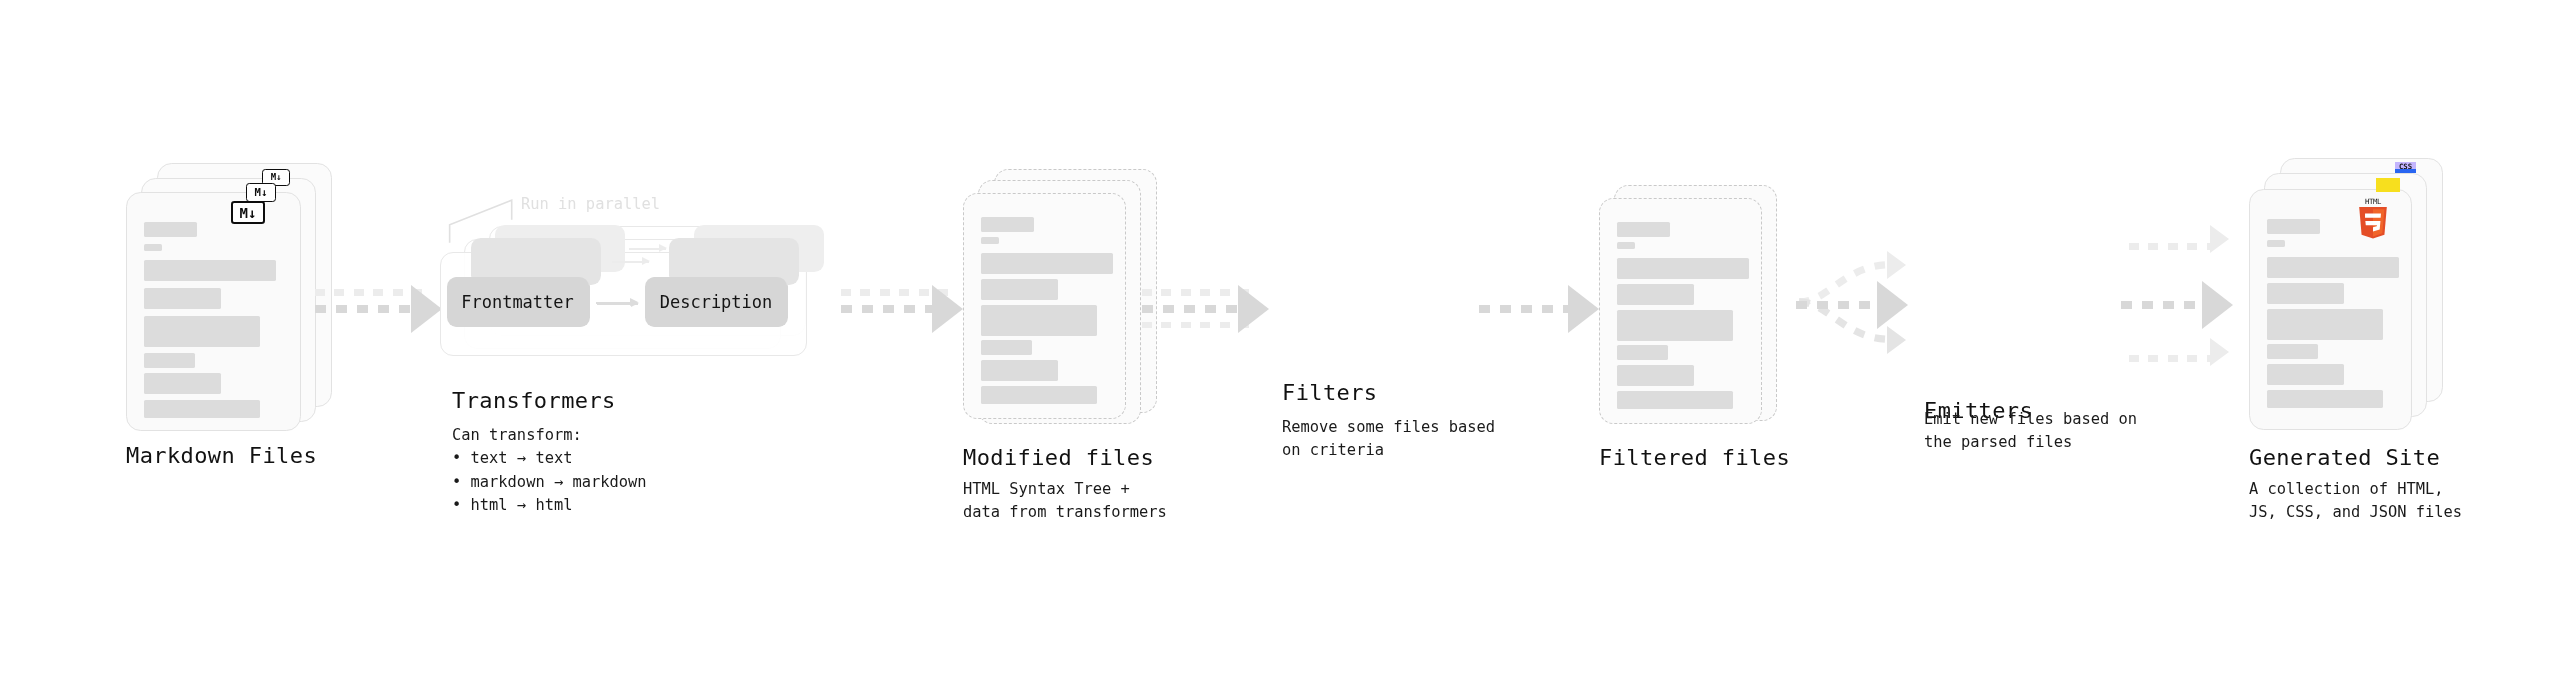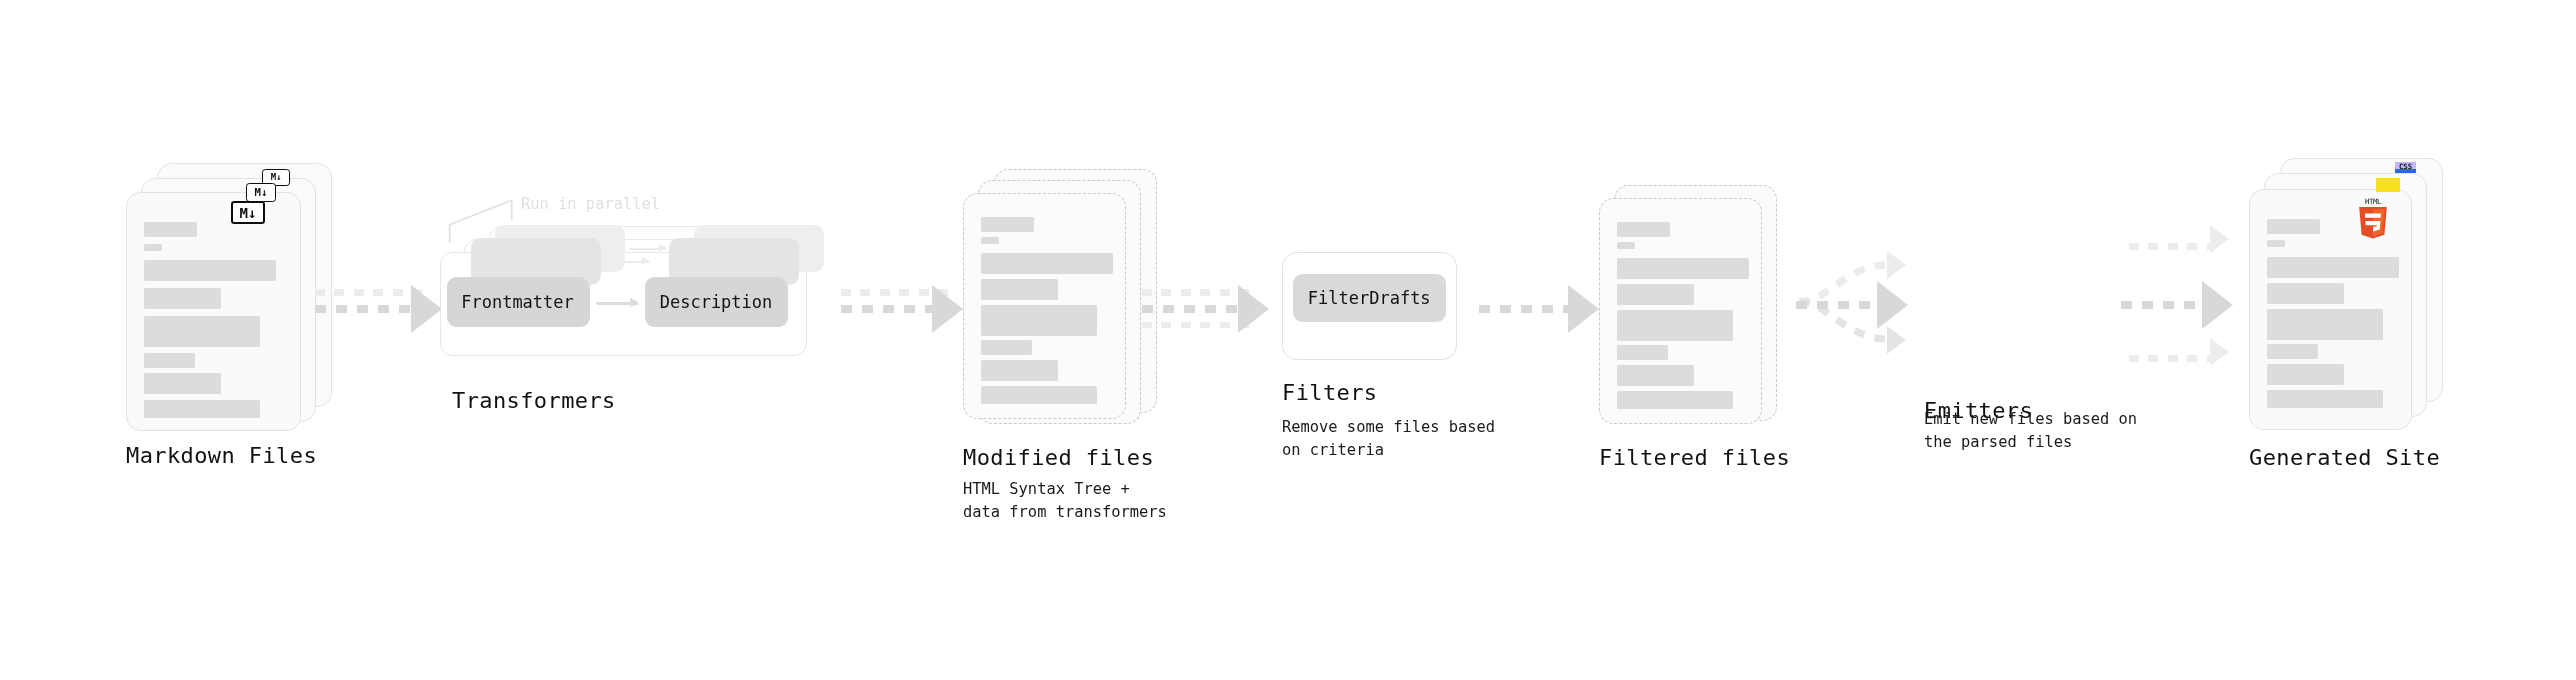--- a/index.html
+++ b/index.html
@@ -197,20 +197,24 @@
     <div class="chip c2" style="left:31px; top:36px; width:130px; height:47px;"></div>
     <div class="chip c2" style="left:229px; top:36px; width:130px; height:47px;"></div>
     <div class="tinyarrow f" style="left:189px; top:46px; width:37px;"></div>
     <div class="tinyarrow f" style="left:172px; top:59px; width:37px;"></div>
 
     <div class="chip c1" style="left:6.5px; top:75px; width:142px; height:50px;">Frontmatter</div>
     <div class="chip c1" style="left:205px; top:75px; width:142px; height:50px;">Description</div>
     <div class="tinyarrow" style="left:156px; top:100px; width:41px;"></div>
   </div>
   <div class="title" style="left:452px; top:388px;">Transformers</div>
+  <div class="subtitle" style="left:452px; top:424px; width:309px;">Can transform:
+ • text → text
+ • markdown → markdown
+ • html → html</div>
 
   <div class="conn" style="left:841px; top:302px;">
     <div class="dashline faint" style="left:0px; top:-13px; width:110px;"></div>
     <div class="dashline" style="left:0px; top:3.3px; width:110px;"></div>
     <div class="head" style="left:91px; top:-17px;"></div>
   </div>
 
   <div class="stack" style="left:963px; top:169px; width:211px; height:268px;">
     <div class="sheet dashed" style="left:31px; top:0px; width:163px; height:244px;"></div>
     <div class="sheet dashed" style="left:15.4px; top:11.4px; width:163px; height:244px;"></div>
@@ -229,23 +233,20 @@
   <div class="subtitle" style="left:963px; top:478px; width:268px;">HTML Syntax Tree +
 data from transformers</div>
 
   <div class="conn" style="left:1142px; top:302px;">
     <div class="dashline faint" style="left:0px; top:-13px; width:114px;"></div>
     <div class="dashline" style="left:0px; top:3.3px; width:114px;"></div>
     <div class="dashline faint" style="left:0px; top:19.5px; width:114px;"></div>
     <div class="head" style="left:96px; top:-17px;"></div>
   </div>
 
-  <div class="solidbox" style="left:1282px; top:252px; width:175px; height:108px;">
-    <div class="pill" style="left:19.5px; top:21px; width:153px; height:48px; margin-left:-9.8px;">FilterDrafts</div>
-  </div>
   <div class="title" style="left:1282px; top:380px;">Filters</div>
   <div class="subtitle" style="left:1282px; top:416px; width:268px;">Remove some files based
 on criteria</div>
 
   <div class="conn" style="left:1479px; top:302px;">
     <div class="dashline" style="left:0px; top:3.3px; width:110px;"></div>
     <div class="head" style="left:89px; top:-17px;"></div>
   </div>
 
   <div class="stack" style="left:1599px; top:185px; width:211px; height:260px;">
@@ -314,15 +315,17 @@
       <div style="position:absolute;left:0;top:0;width:100%;text-align:center;font-size:7.3px;font-weight:normal;color:#111;letter-spacing:-0.4px;">HTML</div>
       <svg width="34" height="34" viewBox="0 0 64 64" style="position:absolute;left:0;top:9px;">
         <path d="M6,2 L58,2 L53.5,54 L32,61 L10.5,54 Z" fill="#e44d26"></path>
         <path d="M32,6 L32,57.5 L49.5,51.5 L53.5,6 Z" fill="#f16529"></path>
         <path d="M32,14 L17,14 L17,22 L32,22 L32,14 Z M32,14 L47,14 L46.4,22 L32,22 Z
                  M32,28 L17.6,28 L18.4,36 L32,36 L32,28 Z M32,28 L46,28 L44.6,44 L32,48 L32,40 L39,38 L39.6,36 L32,36 Z" fill="#ffffff"></path>
       </svg>
     </div>
   </div>
   <div class="title" style="left:2249px; top:445px;">Generated Site</div>
+  <div class="subtitle" style="left:2249px; top:478px; width:276px;">A collection of HTML,
+JS, CSS, and JSON files</div>
 
 </div>
 
 
 </body></html>

